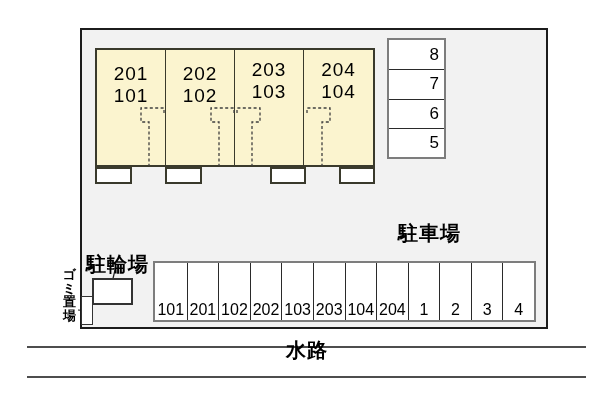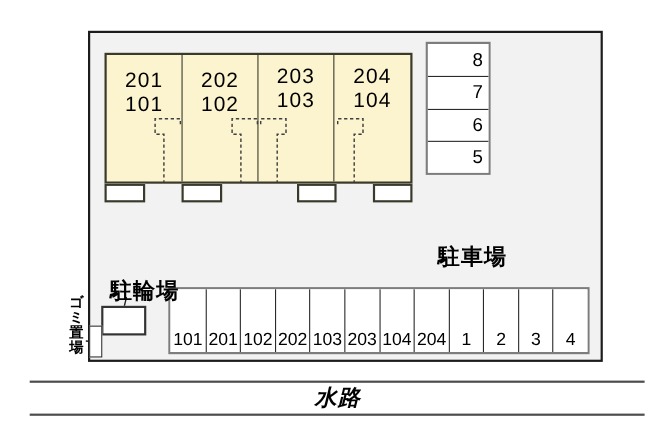--- a/index.html
+++ b/index.html
@@ -26,31 +26,31 @@
   .vstall:first-child{border-top:none;}
 
   .hrow{left:153px;top:261px;width:383px;height:61px;border:2px solid #7d7d7d;background:#fff;
         display:grid;grid-template-columns:repeat(12,1fr);}
   .hstall{background:#ffffff;border-left:1.3px solid #2a2a2a;display:flex;
           align-items:flex-end;justify-content:center;font-size:16px;padding-bottom:1px;}
   .hstall:first-child{border-left:none;}
 
   .jp{font-weight:bold;font-size:20px;letter-spacing:1px;white-space:nowrap;}
   .parking-label{left:398px;top:220px;}
-  .bicycle-label{left:100px;top:251px;}
+  .bicycle-label{left:86px;top:251px;}
 
   .bike-rect{left:92px;top:278px;width:41px;height:27px;background:#fff;border:2px solid #333;}
   .garbage-rect{left:81px;top:296px;width:12px;height:29px;background:#fff;border:1.5px solid #333;}
 
   .garbage-label{left:61px;top:268px;width:17px;display:flex;flex-direction:column;
                  align-items:center;font-weight:bold;font-size:13px;line-height:13.5px;}
 
   .wline{left:27px;width:559px;height:2px;background:#4d4d4d;}
   .wline1{top:346px;} .wline2{top:376px;}
-  .waterway-label{left:267px;top:348px;width:80px;text-align:center;font-style:italic;}
+  .waterway-label{left:267px;top:337px;width:80px;text-align:center;}
 
   svg.overlay{position:absolute;left:0;top:0;pointer-events:none;}
 </style>
 </head>
 <body>
 
 <div class="page">
 
   <div class="abs site"></div>
 

